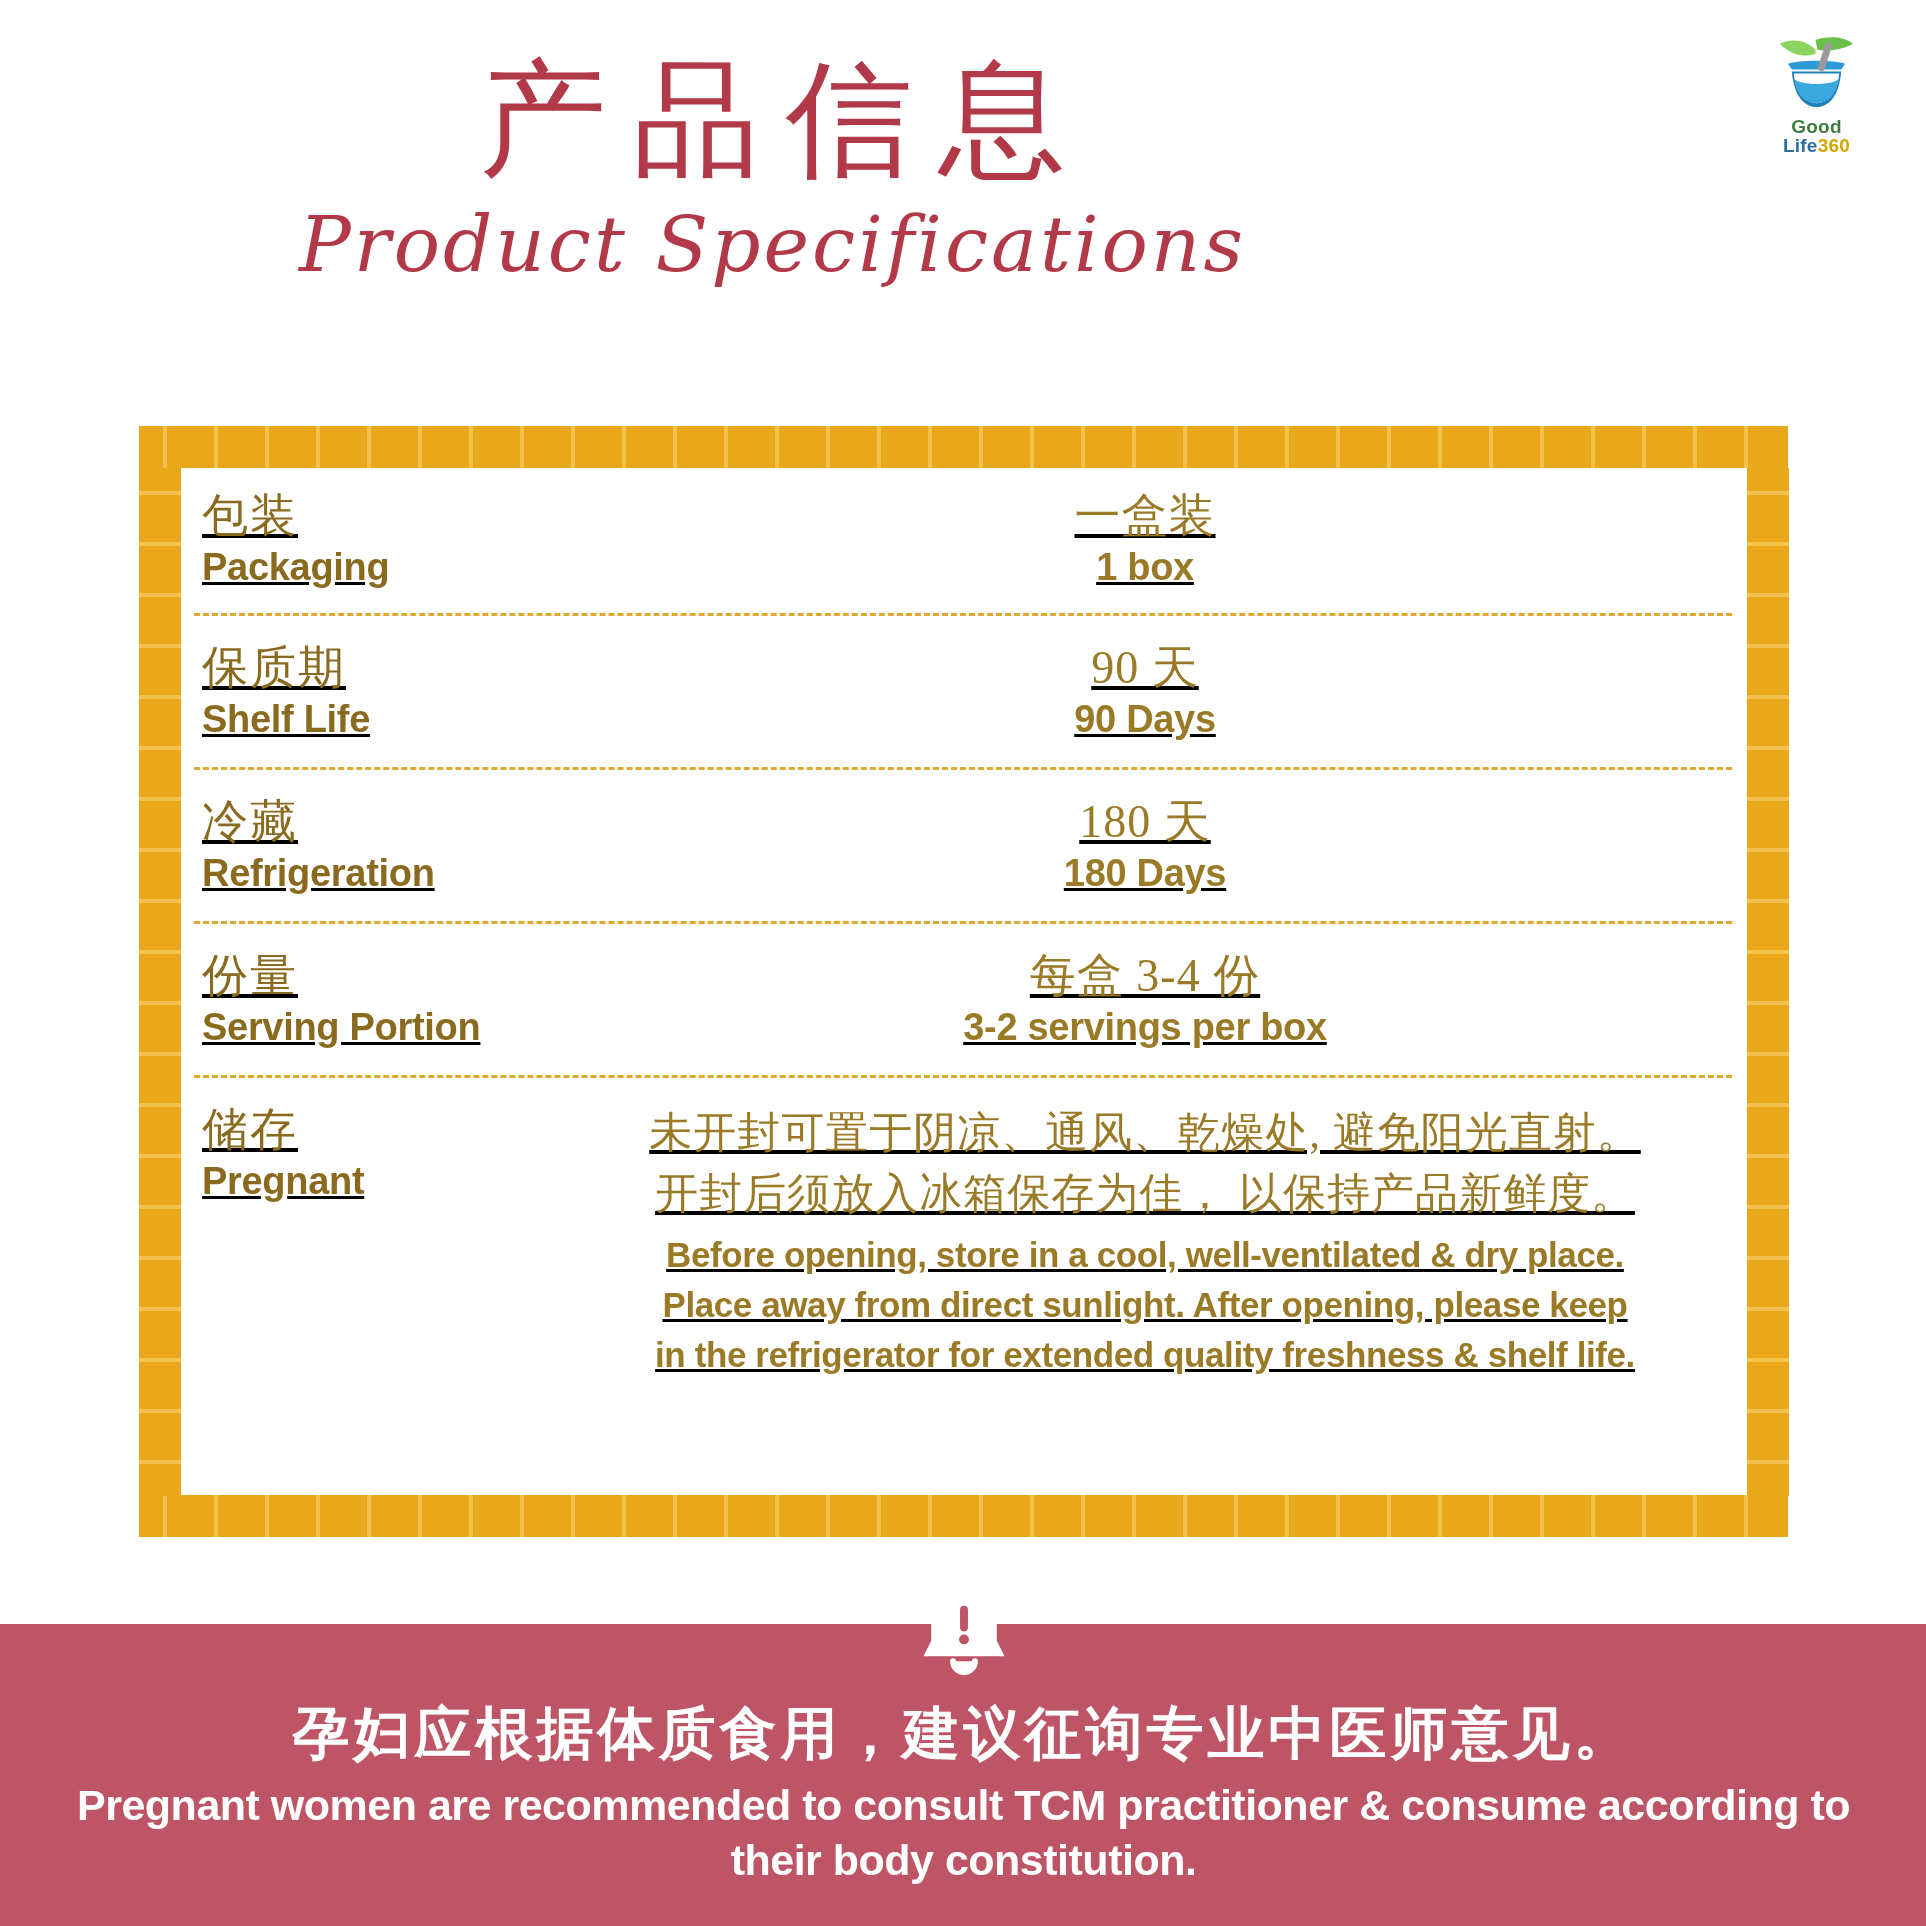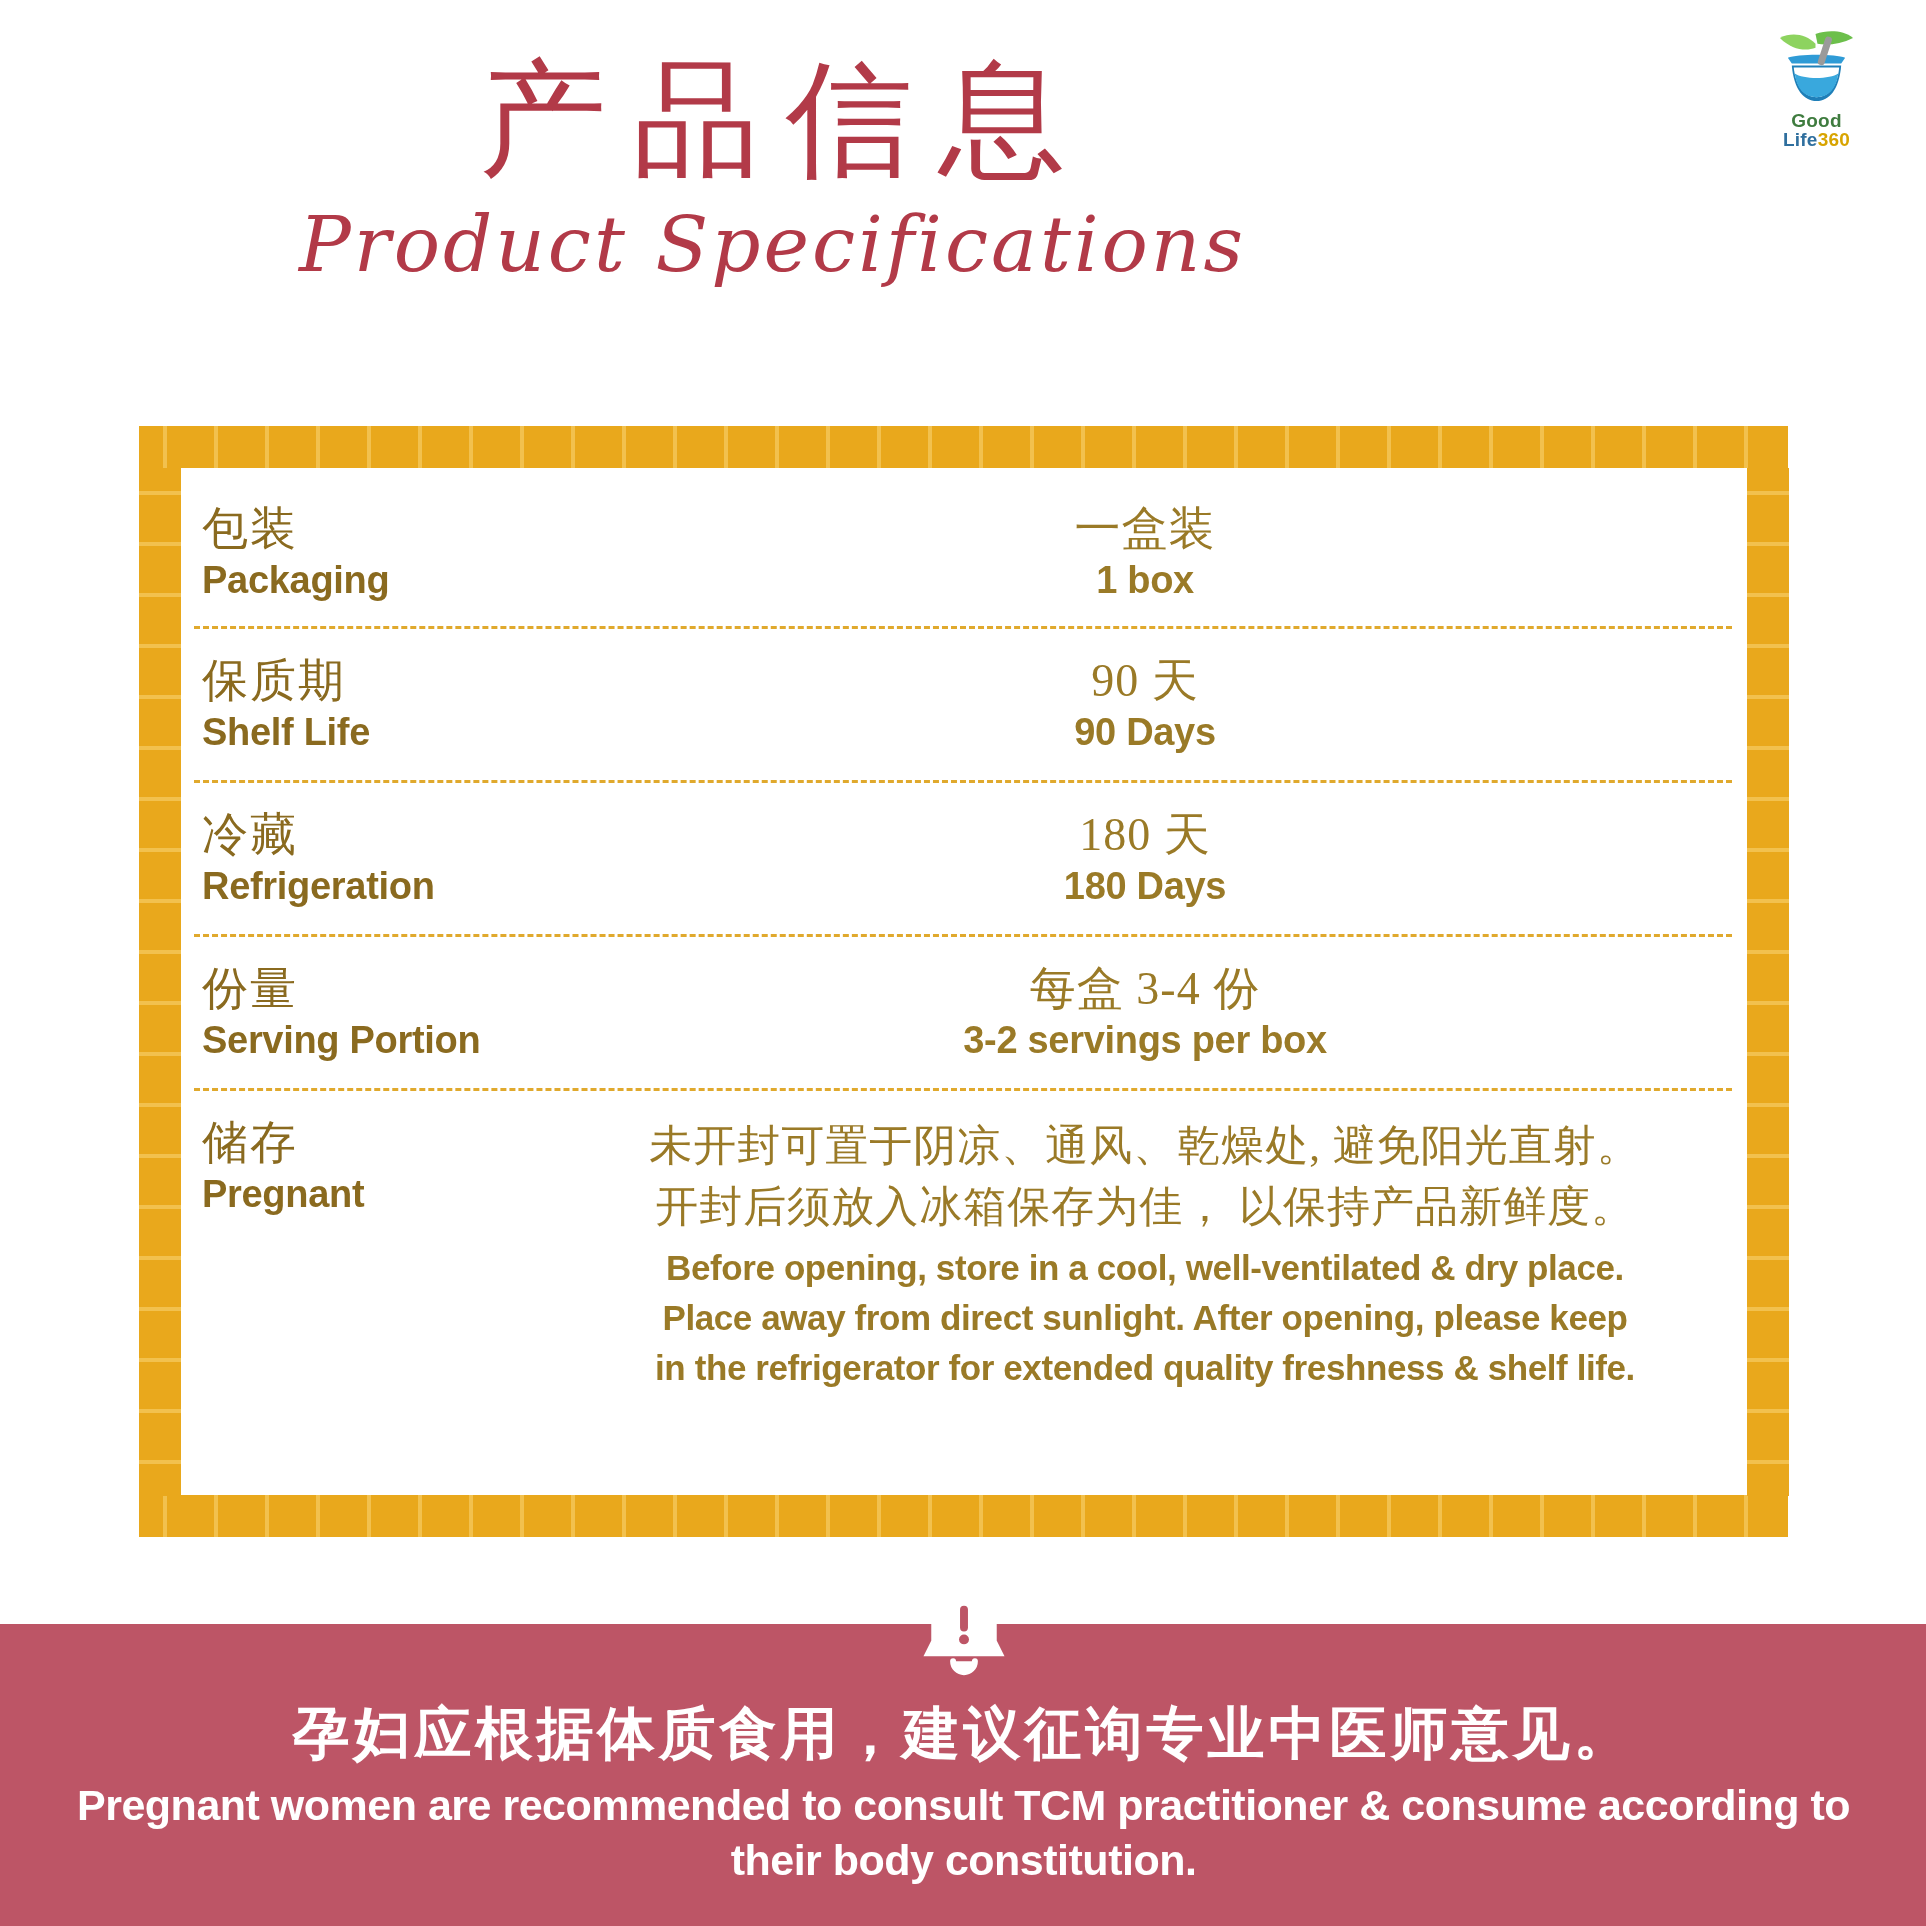--- a/index.html
+++ b/index.html
@@ -11,21 +11,21 @@
     height: 1927px;
     background: #ffffff;
     font-family: "Liberation Sans", sans-serif;
     overflow: hidden;
     position: relative;
   }
 
   
   .logo {
     position: absolute;
-    top: 28px;
+    top: 34px;
     right: 46px;
     width: 129px;
     height: 139px;
     text-align: center;
   }
   .logo-mark {
     width: 117px;
     height: 81px;
     margin: 0 auto;
     position: relative;
@@ -107,23 +107,24 @@
       repeating-linear-gradient(0deg, transparent 0 12px, #e9a81c 12px 16px, transparent 16px 51px),
       repeating-linear-gradient(0deg, transparent 0 24px, #f2c14e 24px 28px, transparent 28px 51px),
       linear-gradient(#e9a81c,#e9a81c);
     background-size: 42px 51px, 30px 51px, 18px 51px, 4px 100%;
     background-position: 0 0, 6px 0, 12px 0, 38px 0;
   }
 
   .panel-inner {
     position: absolute;
     left: 55px;
-    top: 61px;
+    top: 48px;
     width: 1538px;
     height: 1000px;
+    text-decoration: underline;
   }
 
   
   .row {
     display: flex;
     align-items: flex-start;
     padding: 0;
   }
   .row-sep {
     border-top: 3px dashed #e0a92d;

